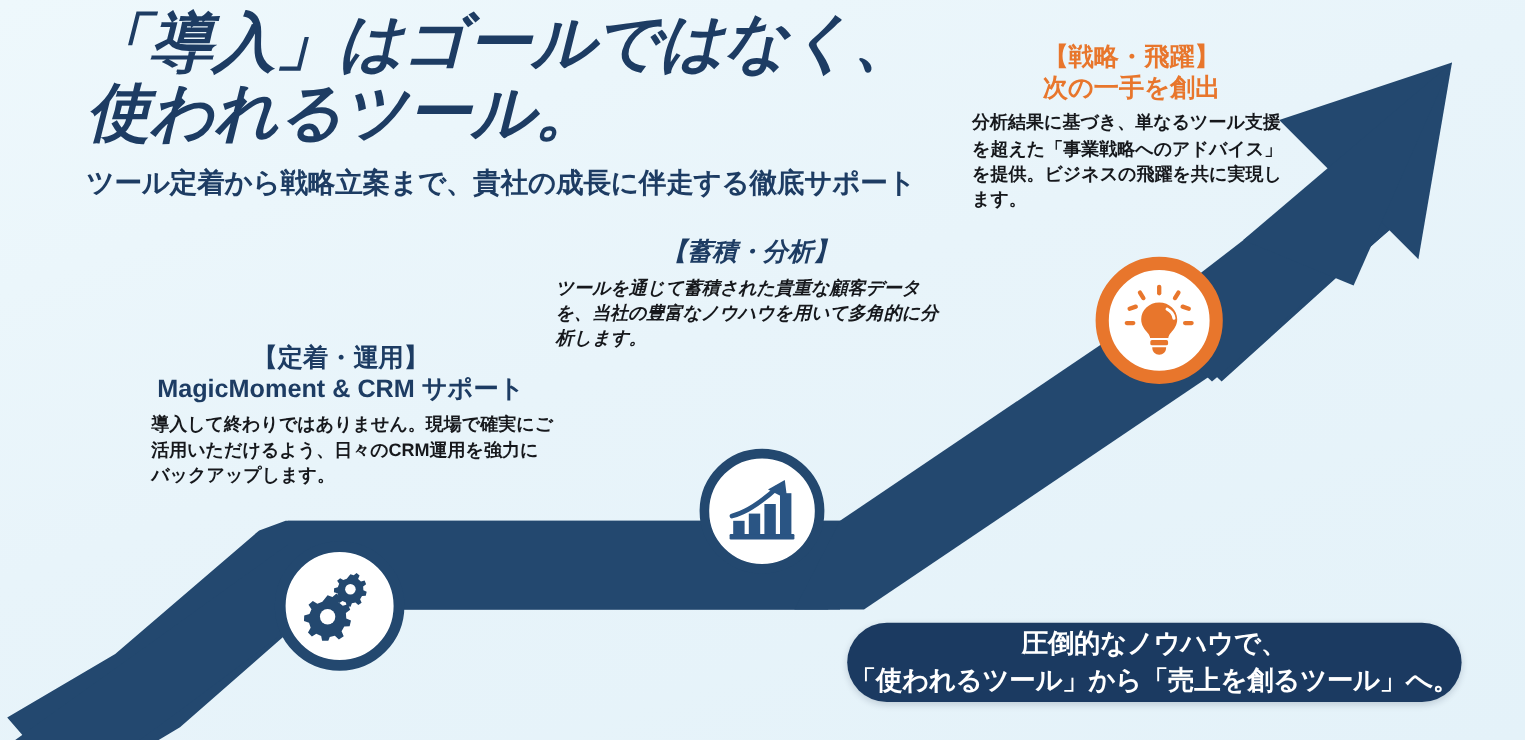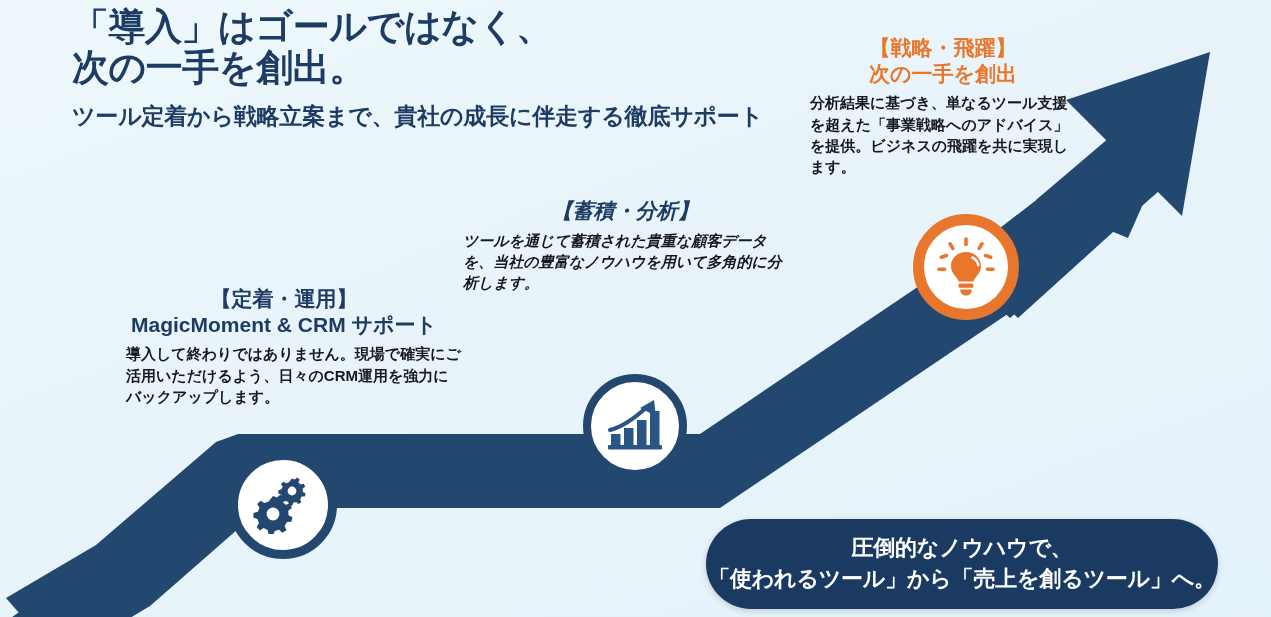--- a/index.html
+++ b/index.html
@@ -32,26 +32,27 @@
 
   
   #headline-block {
     position: absolute;
     left: 72px;
     top: 6px;
     z-index: 4;
     width: 720px;
   }
   .headline-line {
-    font-size: 37px;
+    font-size: 53px;
     font-weight: 700;
     line-height: 1.12;
     color: #1d3c63;
     letter-spacing: -0.5px;
     white-space: nowrap;
+    font-style: italic;
   }
   #headline-sub {
     margin-top: 12px;
     font-size: 23px;
     font-weight: 700;
     color: #1d3c63;
     letter-spacing: -0.2px;
     white-space: nowrap;
   }
 
@@ -118,21 +119,21 @@
     height: 106px;
     border: 11px solid #e8762c;
   }
 
   
   #pill-banner {
     position: absolute;
     left: 706px;
     top: 519px;
     width: 512px;
-    height: 90px;
+    height: 66px;
     background: #1b3a61;
     border-radius: 48px;
     z-index: 5;
     display: flex;
     flex-direction: column;
     align-items: center;
     justify-content: center;
     box-shadow: 0 2px 6px rgba(10, 30, 55, 0.18);
   }
   .pill-line {
@@ -184,21 +185,21 @@
       <polygon points="960,272 1000,228 1150,112 1186,168 1010,318"></polygon>
     </g>
 
     <polygon points="1208,54 1069,103 1111,147 1031,222 1106,248 1116,196 1160,210" fill="#23486f" opacity="0"></polygon>
     <polygon points="1210,52 1066,100 1182,216" fill="#23486f"></polygon>
     <polygon points="1210,52 1128,238 1036,200" fill="#23486f"></polygon>
   </svg>
 
   <div id="headline-block">
     <div class="headline-line">「導入」はゴールではなく、</div>
-    <div class="headline-line">次の一手を創出。</div>
+    <div class="headline-line">使われるツール。</div>
     <div id="headline-sub">ツール定着から戦略立案まで、貴社の成長に伴走する徹底サポート</div>
   </div>
 
   <div class="step-block" id="step1">
     <div class="step-title navy">
       <div>【定着・運用】</div>
       <div>MagicMoment &amp; CRM サポート</div>
     </div>
     <div class="step-body">導入して終わりではありません。現場で確実にご活用いただけるよう、日々のCRM運用を強力にバックアップします。</div>
   </div>

